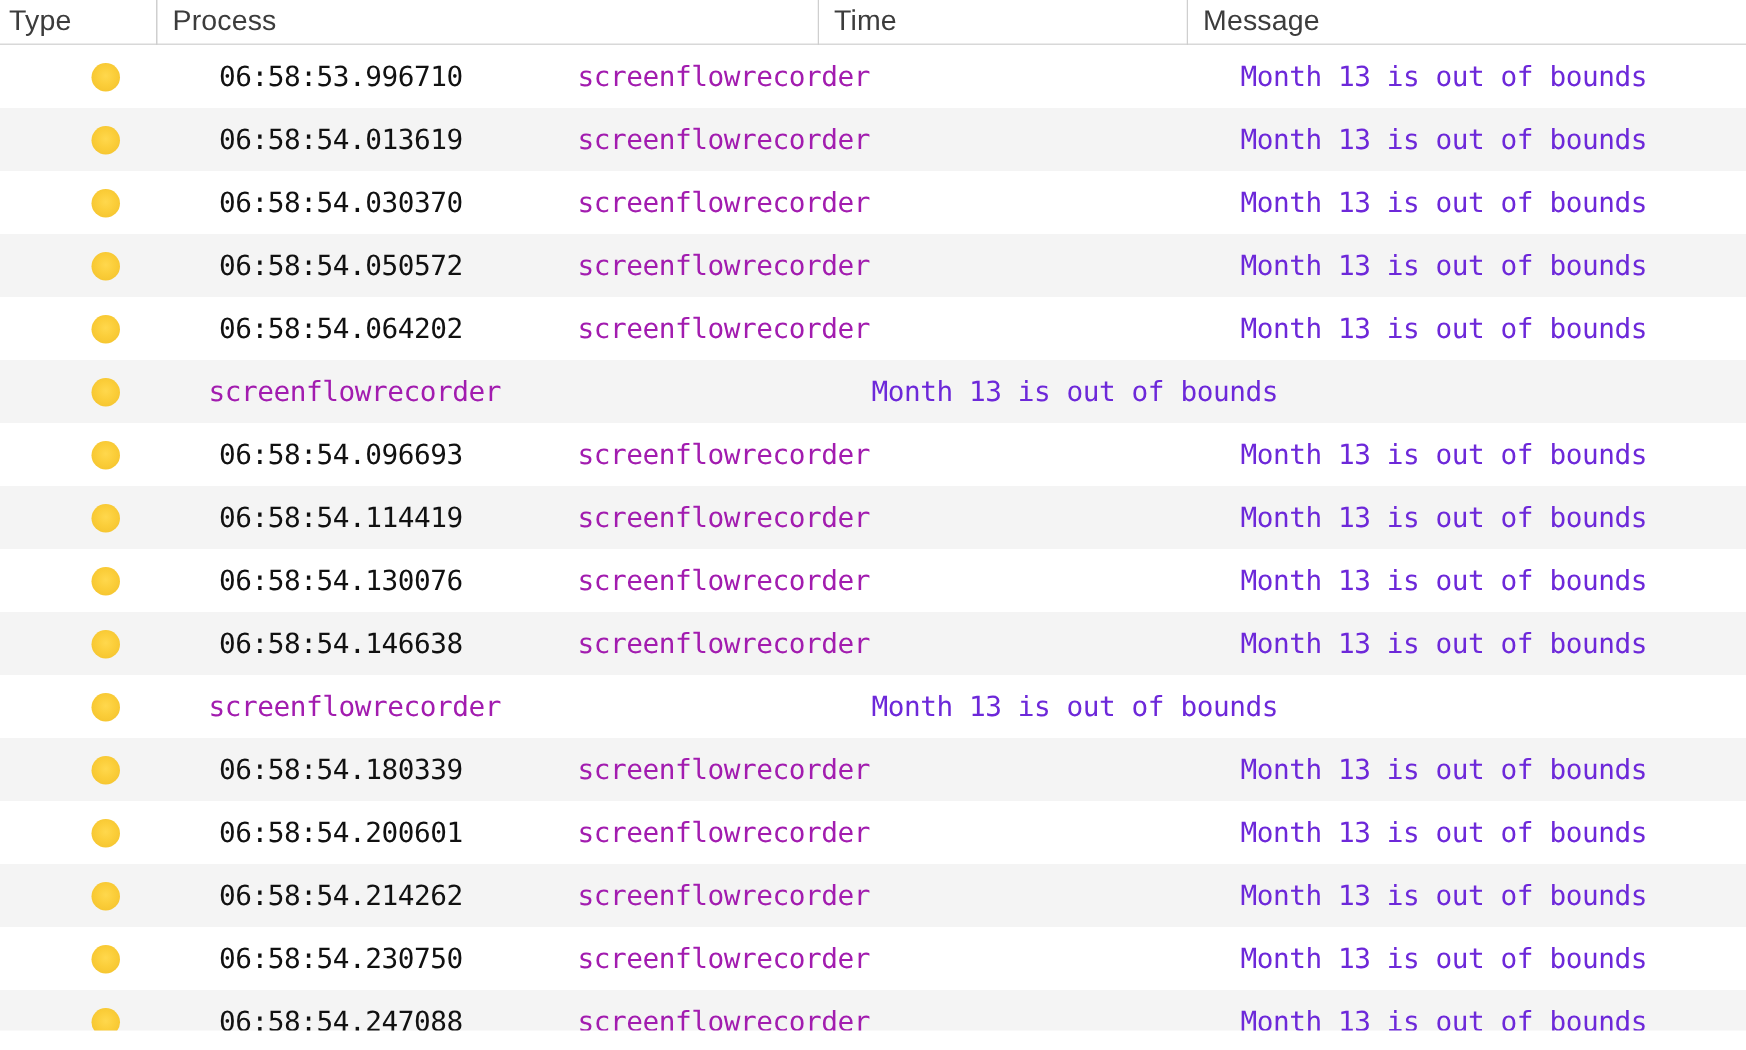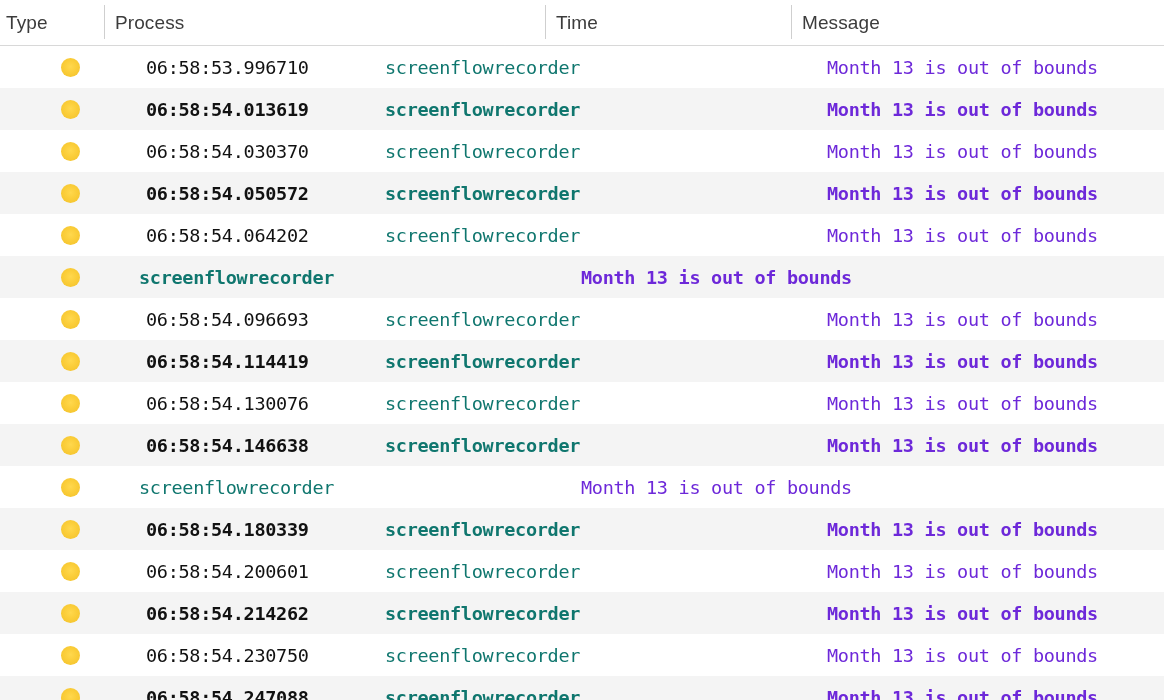--- a/index.html
+++ b/index.html
@@ -23,21 +23,21 @@
     height: 700px;
     overflow: hidden;
     background: #ffffff;
   }
 
   
   .table-header {
     position: relative;
     display: flex;
     align-items: center;
-    height: 46px;
+    height: 30px;
     background: #ffffff;
     border-bottom: 1px solid #d8d8d8;
   }
   .header-cell {
     position: relative;
     height: 43px;
     display: flex;
     align-items: center;
     font-size: 19px;
     font-weight: 400;
@@ -72,21 +72,21 @@
     height: 657px;
     overflow: hidden;
   }
   .log-row {
     display: flex;
     align-items: center;
     height: 42px;
     background: #ffffff;
     padding-left: 20px;
   }
-  .log-row.alt { background: #f4f4f4; font-weight: bold; }
+  .log-row.alt { background: #f4f4f4; }
 
   .cell {
     height: 42px;
     display: flex;
     align-items: center;
     white-space: nowrap;
     overflow: hidden;
   }
   .cell-type {
     width: 104px;
@@ -100,21 +100,21 @@
     font-size: 18.5px;
     letter-spacing: -0.3px;
     color: #111111;
   }
   .cell-process {
     width: 441px;
     padding-left: 15px;
     font-family: "DejaVu Sans Mono", monospace;
     font-size: 18.5px;
     letter-spacing: -0.3px;
-    color: #0f766e;
+    color: #a21caf;
   }
   .cell-message {
     flex: 1 1 auto;
     padding-left: 16px;
     font-family: "DejaVu Sans Mono", monospace;
     font-size: 18.5px;
     letter-spacing: -0.3px;
     color: #6d28d9;
   }
 

